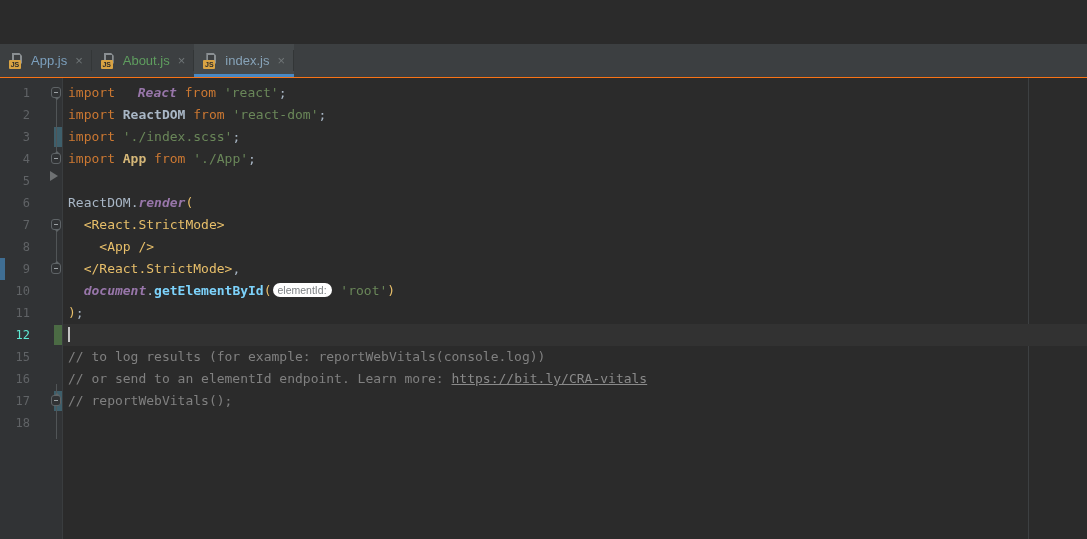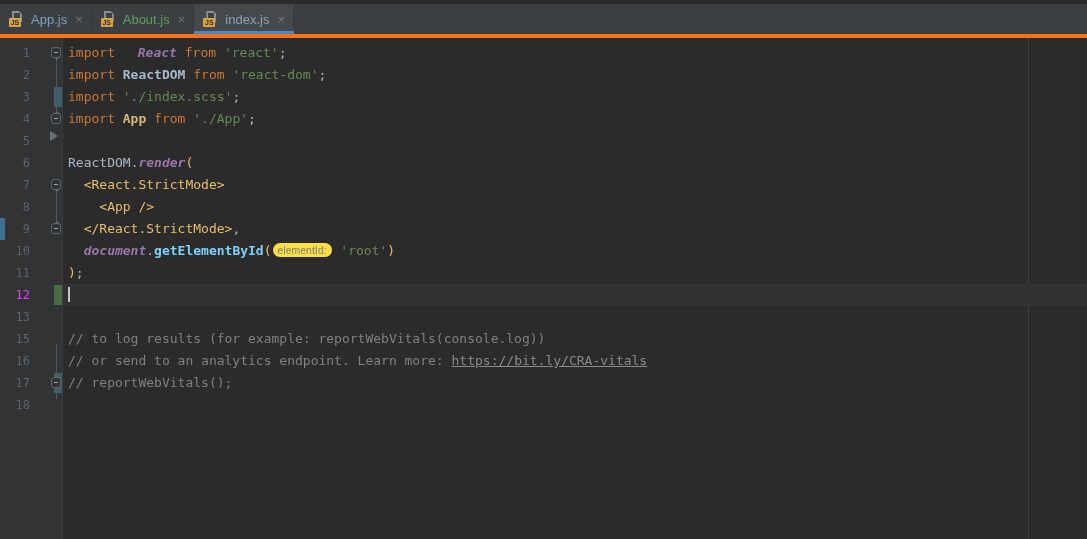--- a/index.html
+++ b/index.html
@@ -1,21 +1,21 @@
 <!DOCTYPE html>
 <html><head>
 <meta charset="utf-8">
 <style>
   html,body{margin:0;padding:0;background:#202020;}
   .ide{position:relative;width:1087px;height:539px;background:#2b2b2b;overflow:hidden;
        font-family:"DejaVu Sans Mono",monospace;}
   
   .topstrip{height:4px;background:#2b2b2b;}
   .tabbar{height:34px;background:#3c3f41;display:flex;align-items:stretch;
-          font-family:"Liberation Sans",sans-serif;border-bottom:4px solid #f97316;box-sizing:border-box;}
+          font-family:"Liberation Sans",sans-serif;border-bottom:1px solid #f97316;box-sizing:border-box;margin-top:40px;}
   .tab{display:flex;align-items:center;gap:6px;padding:0 9px;position:relative;cursor:default;
        color:#7ca0be;font-size:13px;}
   .tab .sep{position:absolute;right:0;top:6px;bottom:6px;width:1px;background:#333637;}
   .tab.active{background:#45494b;}
   .tab.active::after{content:"";position:absolute;left:0;right:0;bottom:0;height:3px;background:#4a88c2;}
   .tab .close{color:#6f7577;font-size:13px;margin-left:2px;}
   
   .jsicon{position:relative;width:16px;height:16px;display:inline-block;flex:0 0 16px;}
   .jsicon .page{position:absolute;left:3px;top:0;width:10px;height:11px;background:#8a8f92;
                 clip-path:polygon(0 0,70% 0,100% 30%,100% 100%,0 100%);}
@@ -26,21 +26,21 @@
   
   .editor{position:relative;height:501px;overflow:hidden;background:#2b2b2b;}
   .gutter-col{position:absolute;left:0;top:0;bottom:0;width:63px;background:#313335;
               border-right:1px solid #3a3d3f;box-sizing:border-box;}
   .margin-guide{position:absolute;left:1028px;top:0;bottom:0;width:1px;background:#3d4042;}
   .lines{position:absolute;left:0;right:0;top:4px;}
   .line{position:relative;height:22px;line-height:22px;white-space:pre;}
   .line .code{position:absolute;left:68px;right:0;top:0;height:22px;font-size:13px;color:#a9b7c6;}
   .line.current .hl{position:absolute;left:63px;right:0;top:0;height:22px;background:#323232;}
   .lnum{position:absolute;left:0;top:0;width:30px;text-align:right;font-size:12px;color:#606366;}
-  .line.current .lnum{color:#d946ef;}
+  .line.current .lnum{color:#5eead4;}
   .marker{position:absolute;left:54px;top:1px;width:8px;height:20px;}
   .marker.teal{background:#3e5f6b;}
   .marker.green{background:#4b6b44;}
   .fold{position:absolute;left:51px;top:5px;width:10px;height:11px;border:1px solid #5f6467;
         border-radius:3px;background:#313335;z-index:3;box-sizing:border-box;}
   .fold::after{content:"";position:absolute;left:2px;right:2px;top:4px;height:1px;background:#9da2a5;}
   .fold.start::before{content:"";position:absolute;left:50%;bottom:-3px;margin-left:-2px;
         border-left:3px solid transparent;border-right:3px solid transparent;border-top:3px solid #5f6467;}
   .fold.end::before{content:"";position:absolute;left:50%;top:-3px;margin-left:-2px;
         border-left:3px solid transparent;border-right:3px solid transparent;border-bottom:3px solid #5f6467;}
@@ -54,21 +54,21 @@
   .s-plain{color:#a9b7c6;}
   .s-bold{color:#a9b7c6;font-weight:bold;}
   .s-str{color:#6a8759;}
   .s-reactSym{color:#9876aa;font-weight:bold;font-style:italic;margin-left:15px;}
   .s-app{color:#d5b778;font-weight:bold;margin-top:23px;}
   .s-purple{color:#9876aa;font-style:italic;font-weight:bold;}
   .s-func{color:#7dd3fc;font-weight:bold;}
   .s-tag{color:#e8bf6a;}
   .s-cmt{color:#808080;}
   .s-link{color:#8a8a8a;text-decoration:underline;cursor:pointer;}
-  .s-hint{display:inline-block;background:#fde047;color:#7c8083;font-family:"Liberation Sans",sans-serif;
+  .s-hint{display:inline-block;background:#ffffff;color:#7c8083;font-family:"Liberation Sans",sans-serif;
           font-size:10.5px;line-height:14px;height:14px;padding:0 5px;border-radius:7px;
           vertical-align:1px;margin:0 1px;}
 </style>
 </head>
 <body>
 
 <div class="ide">
   <div class="topstrip"></div>
   <div class="tabbar" id="tabbar">
       <div class="tab">
@@ -108,23 +108,22 @@
         <div class="line"><span class="lnum">3</span><span class="marker teal"></span><span class="code"><span class="s-kw">import </span><span class="s-str">'./index.scss'</span><span class="s-plain">;</span></span></div>
         <div class="line"><span class="lnum">4</span><span class="fold end"></span><span class="code"><span class="s-kw">import </span><span class="s-app">App</span><span class="s-plain"> </span><span class="s-kw">from </span><span class="s-str">'./App'</span><span class="s-plain">;</span></span></div>
         <div class="line"><span class="lnum">5</span><span class="gutter-triangle"></span><span class="code"></span></div>
         <div class="line"><span class="lnum">6</span><span class="code"><span class="s-plain">ReactDOM</span><span class="s-plain">.</span><span class="s-purple">render</span><span class="s-tag">(</span></span></div>
         <div class="line"><span class="lnum">7</span><span class="fold start"></span><span class="code"><span class="s-plain">  </span><span class="s-tag">&lt;React.StrictMode&gt;</span></span></div>
         <div class="line"><span class="lnum">8</span><span class="code"><span class="s-plain">    </span><span class="s-tag">&lt;App /&gt;</span></span></div>
         <div class="line"><span class="lnum">9</span><span class="fold end"></span><span class="edge-indicator" style="top: 0px;"></span><span class="code"><span class="s-plain">  </span><span class="s-tag">&lt;/React.StrictMode&gt;</span><span class="s-plain">,</span></span></div>
         <div class="line"><span class="lnum">10</span><span class="code"><span class="s-plain">  </span><span class="s-purple">document</span><span class="s-plain">.</span><span class="s-func">getElementById</span><span class="s-tag">(</span><span class="s-hint">elementId:</span><span class="s-str"> 'root'</span><span class="s-tag">)</span></span></div>
         <div class="line"><span class="lnum">11</span><span class="code"><span class="s-tag">)</span><span class="s-plain">;</span></span></div>
         <div class="line current"><div class="hl"></div><span class="lnum">12</span><span class="marker green"></span><span class="code"><span class="caret"></span></span></div>
-        <div class="line"><span class="lnum">13</span><span class="code"></span></div>
         <div class="line"><span class="lnum">15</span><span class="code"><span class="s-cmt">// to log results (for example: reportWebVitals(console.log))</span></span></div>
-        <div class="line"><span class="lnum">16</span><span class="code"><span class="s-cmt">// or send to an analytics endpoint. Learn more: </span><span class="s-link">https://bit.ly/CRA-vitals</span></span></div>
+        <div class="line"><span class="lnum">16</span><span class="code"><span class="s-cmt">// or send to an elementId endpoint. Learn more: </span><span class="s-link">https://bit.ly/CRA-vitals</span></span></div>
         <div class="line"><span class="lnum">17</span><span class="marker teal"></span><span class="fold end"></span><span class="code"><span class="s-cmt">// reportWebVitals();</span></span></div>
         <div class="line"><span class="lnum">18</span><span class="code"></span></div>
         <div class="fold-connector" style="top: 16px; height: 55px;"></div>
         <div class="fold-connector" style="top: 148px; height: 33px;"></div>
         <div class="fold-connector" style="top: 302px; height: 55px;"></div>
       </div>
   </div>
 </div>
 
 </body></html>

